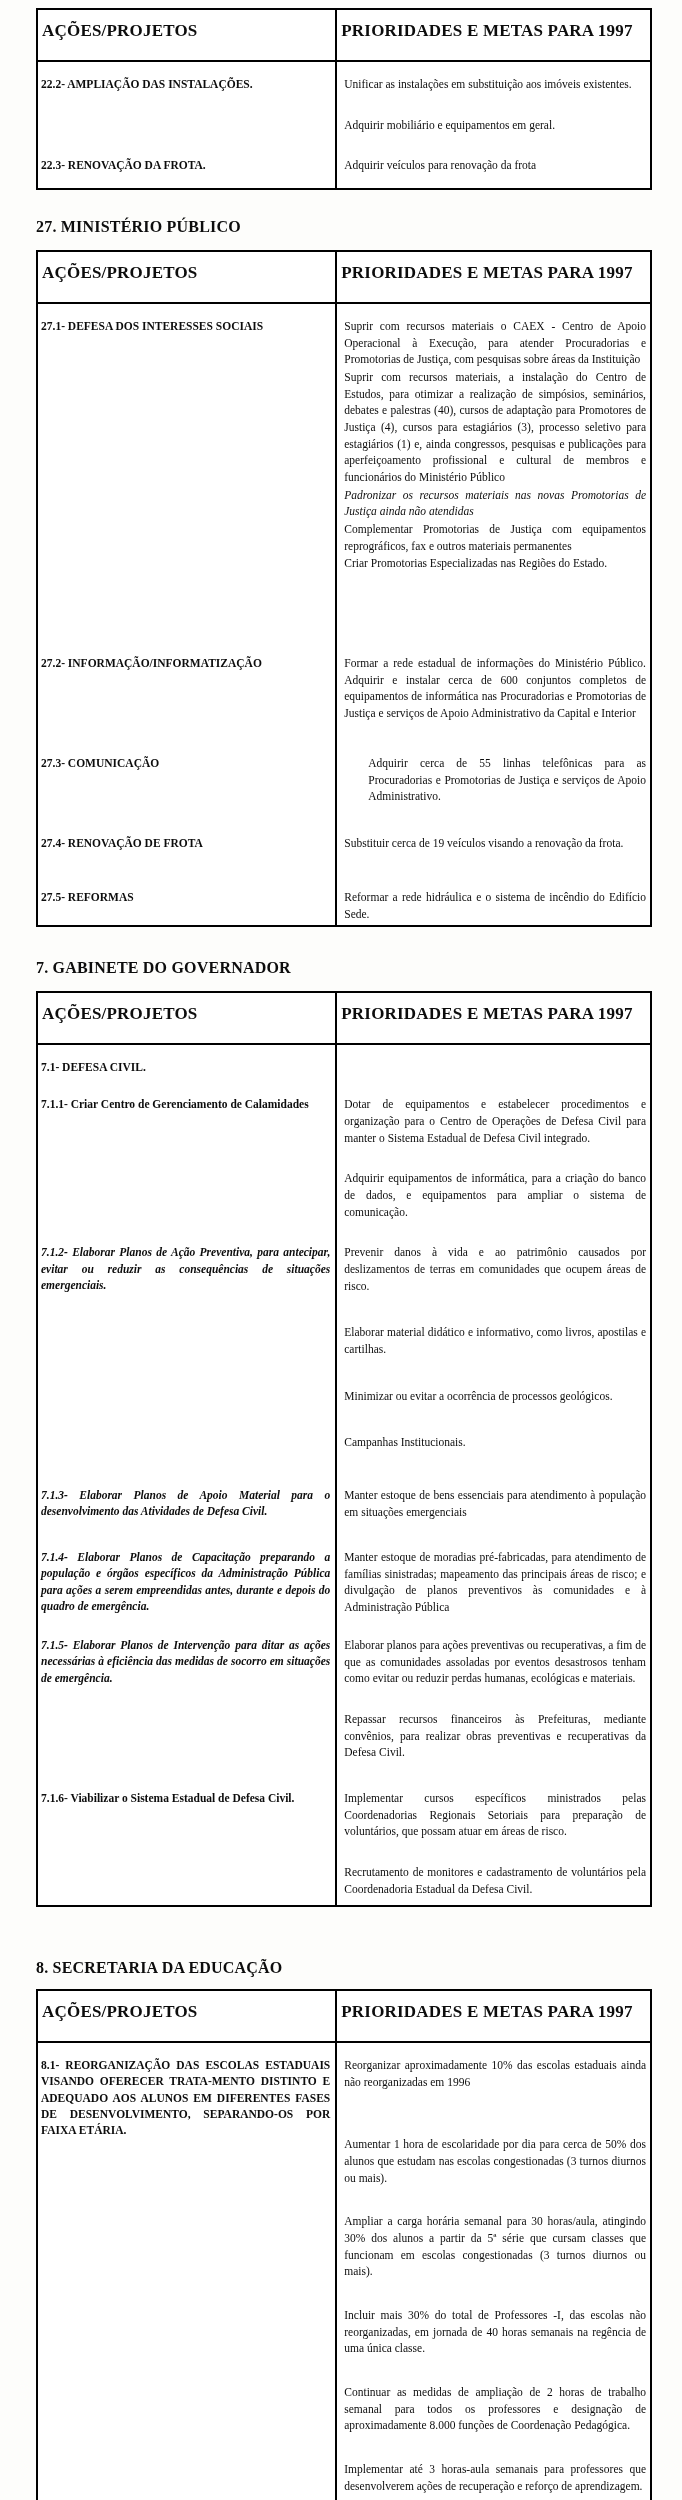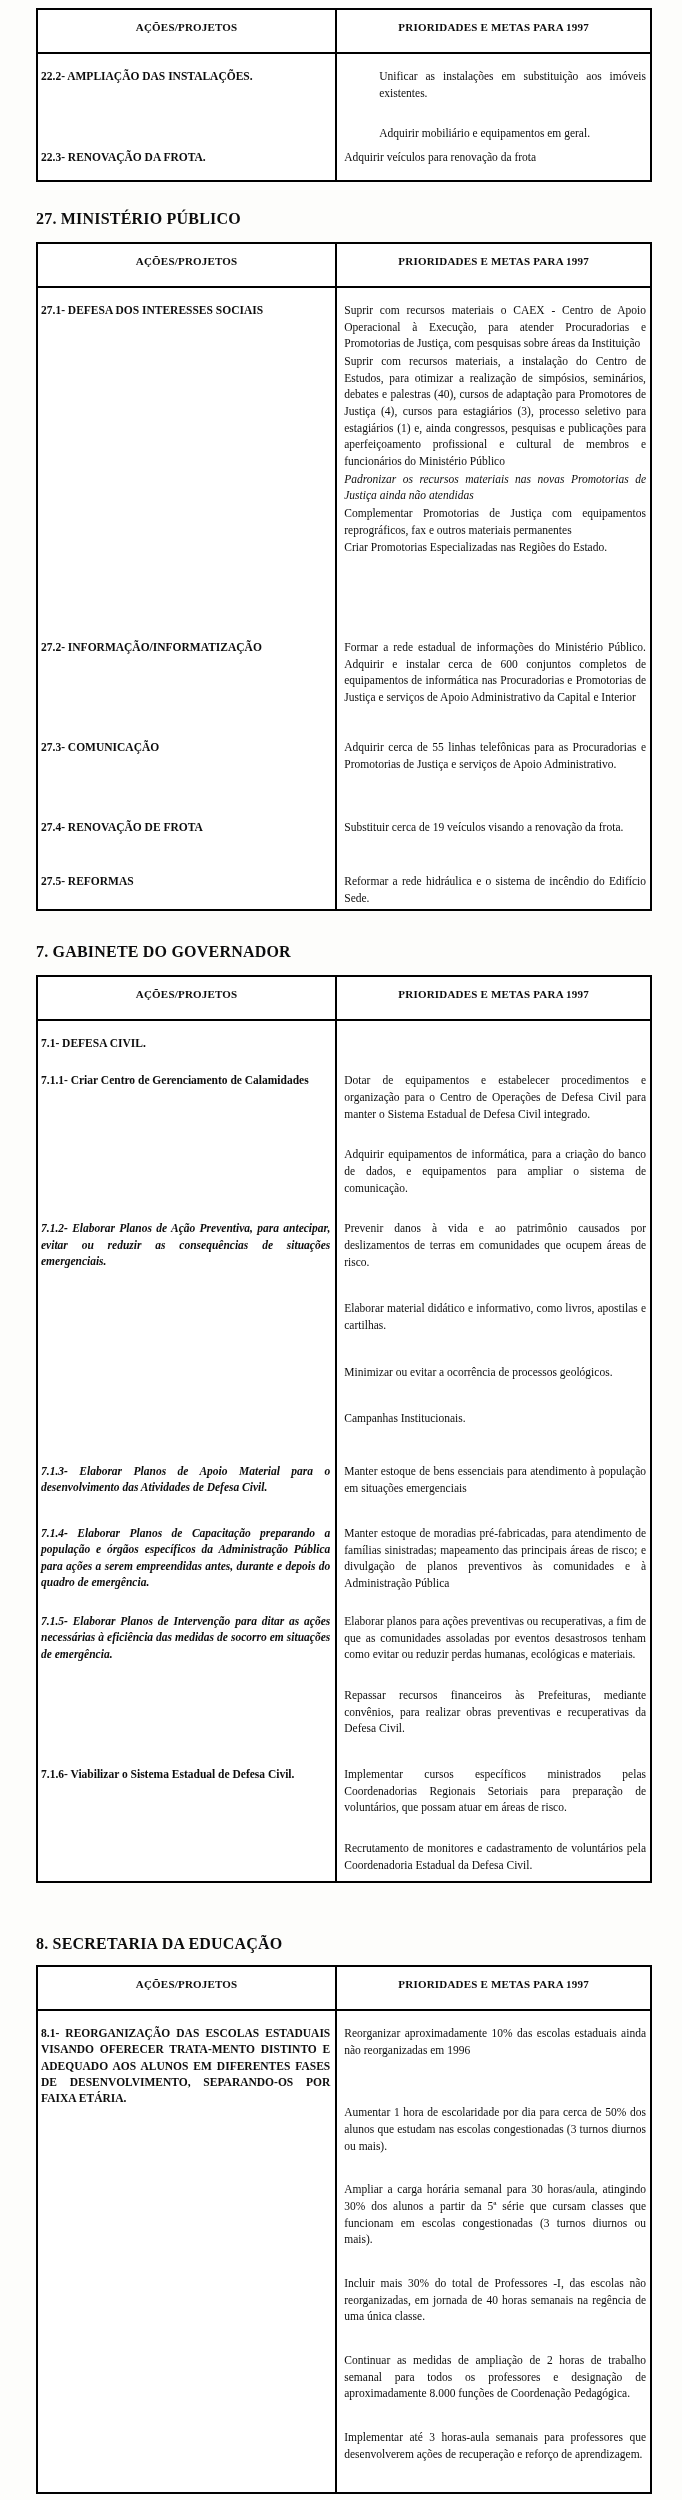--- a/index.html
+++ b/index.html
@@ -17,21 +17,21 @@
   .sec2 .sec-title{margin-top:28px;}
   .sec3 .sec-title{margin-top:32px;}
   .sec4 .sec-title{margin-top:52px;margin-bottom:12px;}
   .tbl{
     border:2.6px solid #000;
     width:612px;
     background:#fff;
   }
   .thead{display:flex;border-bottom:2.4px solid #000;}
   .th{
-    font-size:11px;font-weight:bold;text-align:center;
+    font-size:17px;font-weight:bold;
     padding:11px 4px 19px 4px;letter-spacing:.2px;
   }
   .th-actions{width:48.9%;border-right:2.4px solid #000;box-sizing:border-box;}
   .th-prio{flex:1;}
   .tbody{display:block;}
   .row{display:flex;align-items:stretch;}
   .cell{box-sizing:border-box;}
   .action{
     width:48.9%;border-right:2.4px solid #000;
     font-weight:bold;font-size:11.5px;line-height:1.42;
@@ -39,25 +39,25 @@
   }
   .action p{margin:0;text-align:justify;}
   .prio{
     flex:1;font-size:11.5px;line-height:1.45;
     padding:3px 4px 3px 7px;
   }
   .prio p{margin:0 0 24px 0;text-align:justify;}
   .prio p:last-child{margin-bottom:0;}
   .dense .prio p{margin:0 0 1px 0;}
   
-  #t1 .row:nth-child(1){min-height:92px;gap:35px;}
+  #t1 .row:nth-child(1){min-height:92px;}
   #t1 .row:nth-child(2){min-height:34px;}
   #t2 .row:nth-child(1){min-height:348px;}
   #t2 .row:nth-child(2){min-height:100px;}
-  #t2 .row:nth-child(3){min-height:80px;}
+  #t2 .row:nth-child(3){min-height:80px;gap:24px;}
   #t2 .row:nth-child(4){min-height:54px;}
   #t2 .row:nth-child(5){min-height:36px;}
   #t3 .row:nth-child(1){min-height:48px;}
   #t3 .row:nth-child(2){min-height:148px;}
   #t3 .row:nth-child(3){min-height:208px;}
   #t3 .row:nth-child(4){min-height:62px;}
   #t3 .row:nth-child(5){min-height:88px;}
   #t3 .row:nth-child(6){min-height:153px;}
   #t3 .row:nth-child(7){min-height:118px;}
   #t4 .row:nth-child(1){min-height:472px;}

